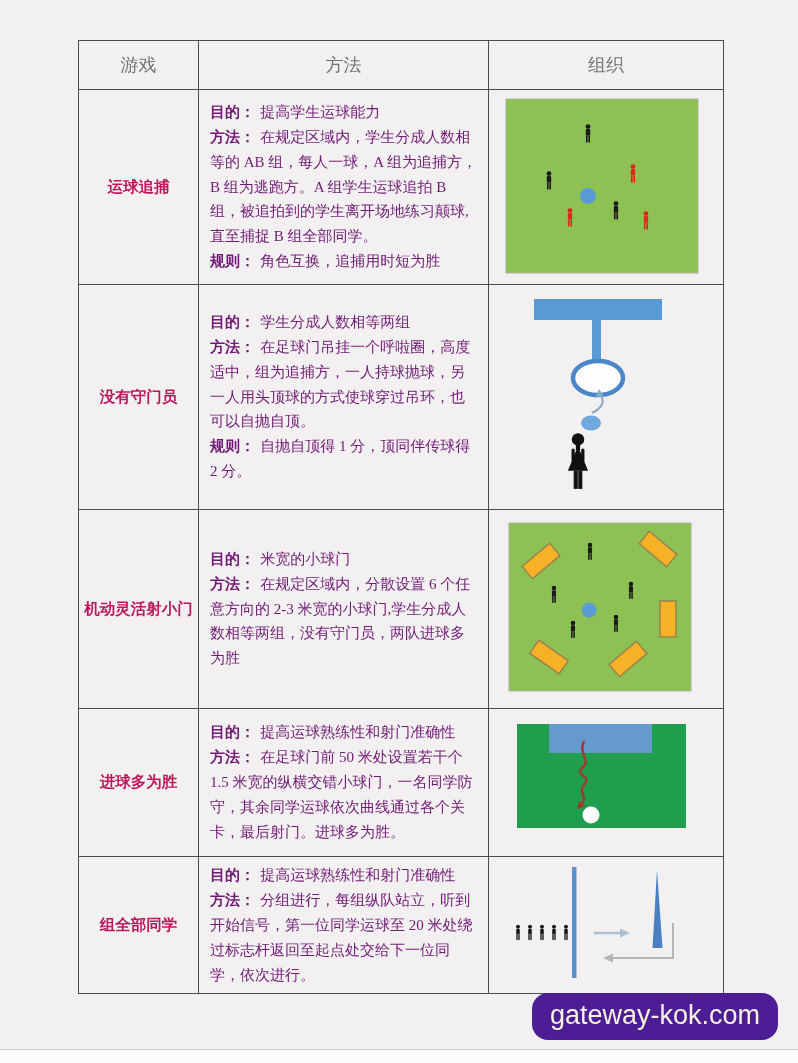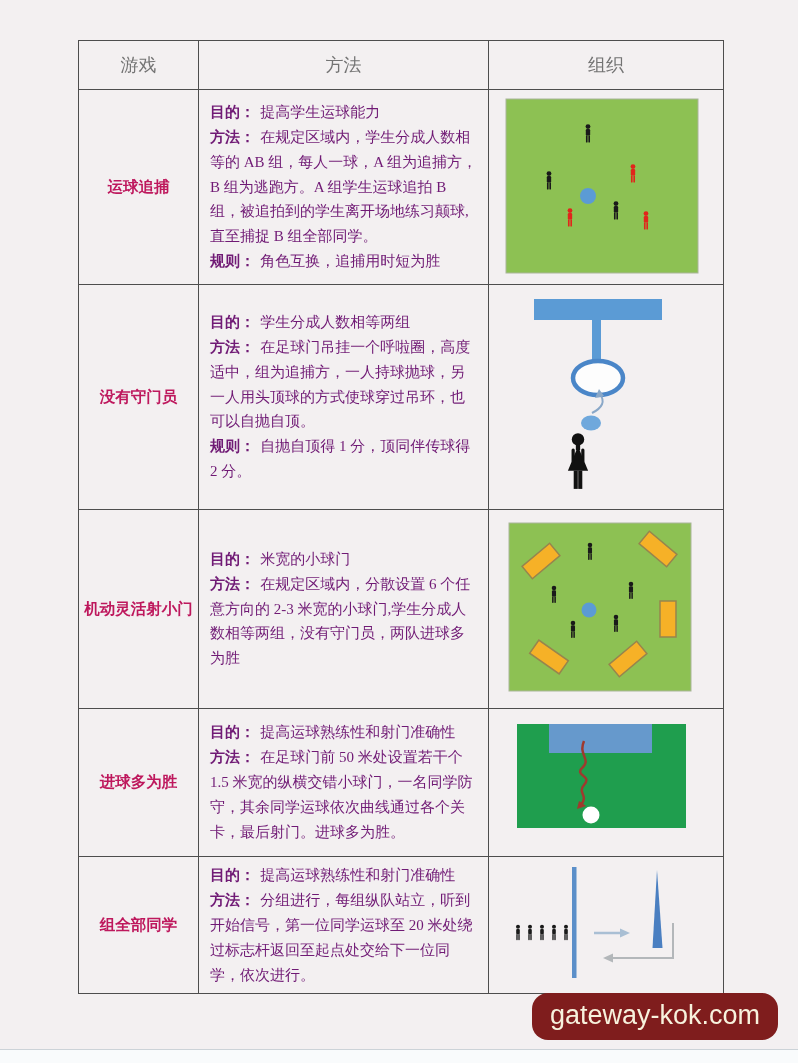--- a/index.html
+++ b/index.html
@@ -38,21 +38,21 @@
     font-family:"Liberation Serif",serif;
     font-size:15px;line-height:1.66;color:#701a75;
     text-align:left;
   }
   td.method-cell p{margin:0;}
   .lbl{font-weight:bold;font-family:"Liberation Sans",sans-serif;margin-right:.35em;}
   td.org-cell{text-align:center;}
   td.org-cell svg{display:block;margin:0 auto;}
   .watermark{
     position:absolute;right:20px;bottom:23px;
-    background:#7f1d1d;color:#f7f2dd;
+    background:#4c1d95;color:#f7f2dd;
     font-size:27px;line-height:1;
     padding:9px 18px 11px 18px;border-radius:16px;
     font-family:"Liberation Sans",sans-serif;
   }
   .bottom-strip{
     position:absolute;left:0;bottom:0;width:798px;height:13px;
     background:#f9fbfc;border-top:1px solid #ccd3d8;
   }
 </style>
 </head>

